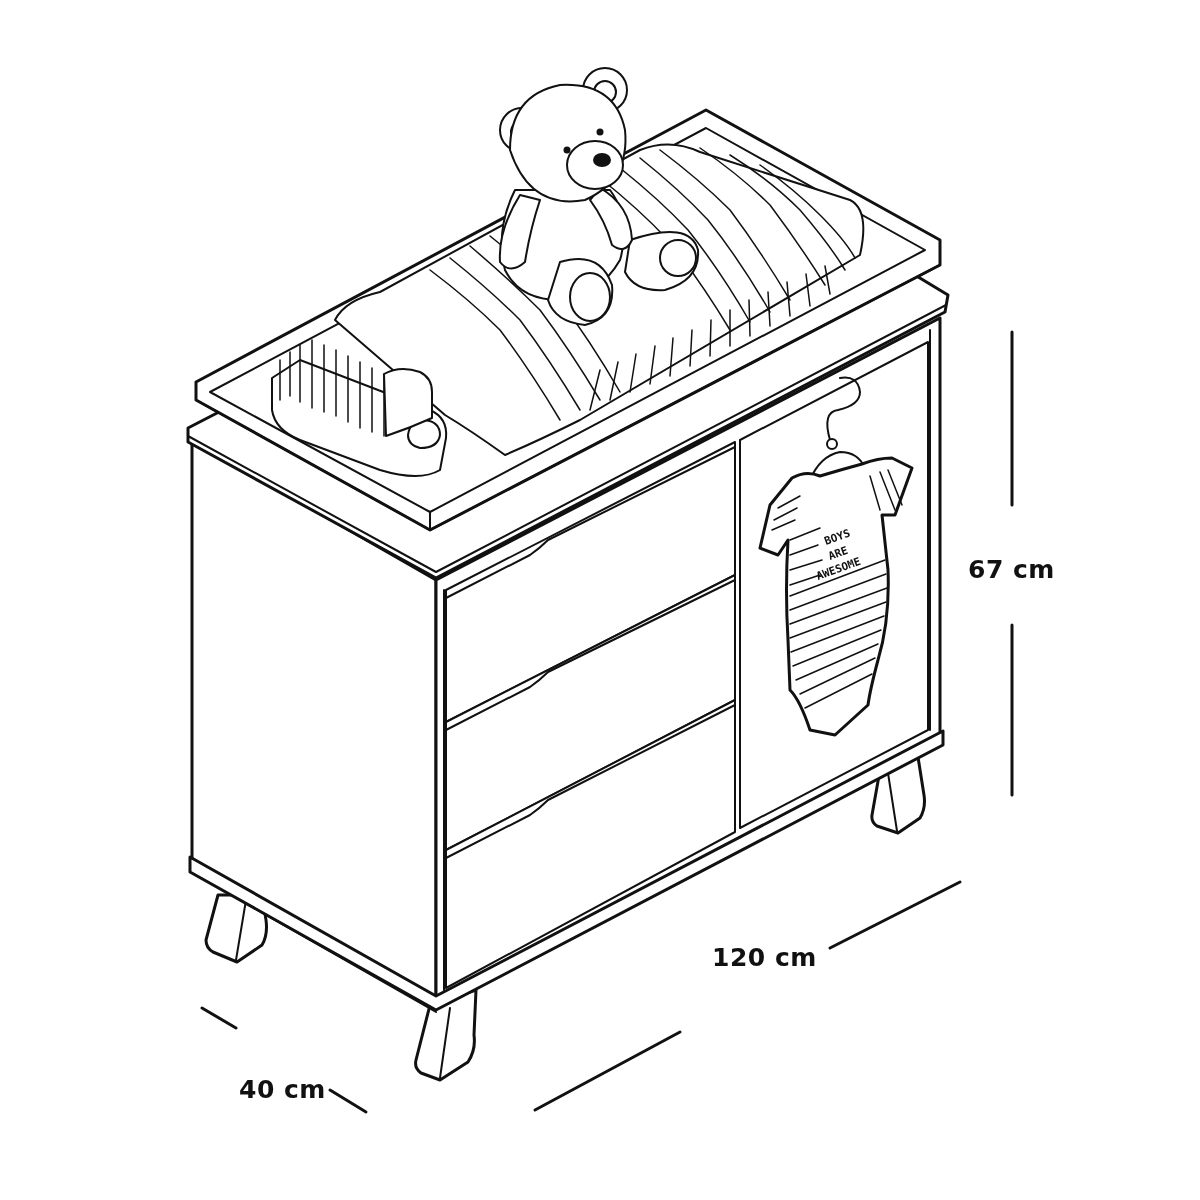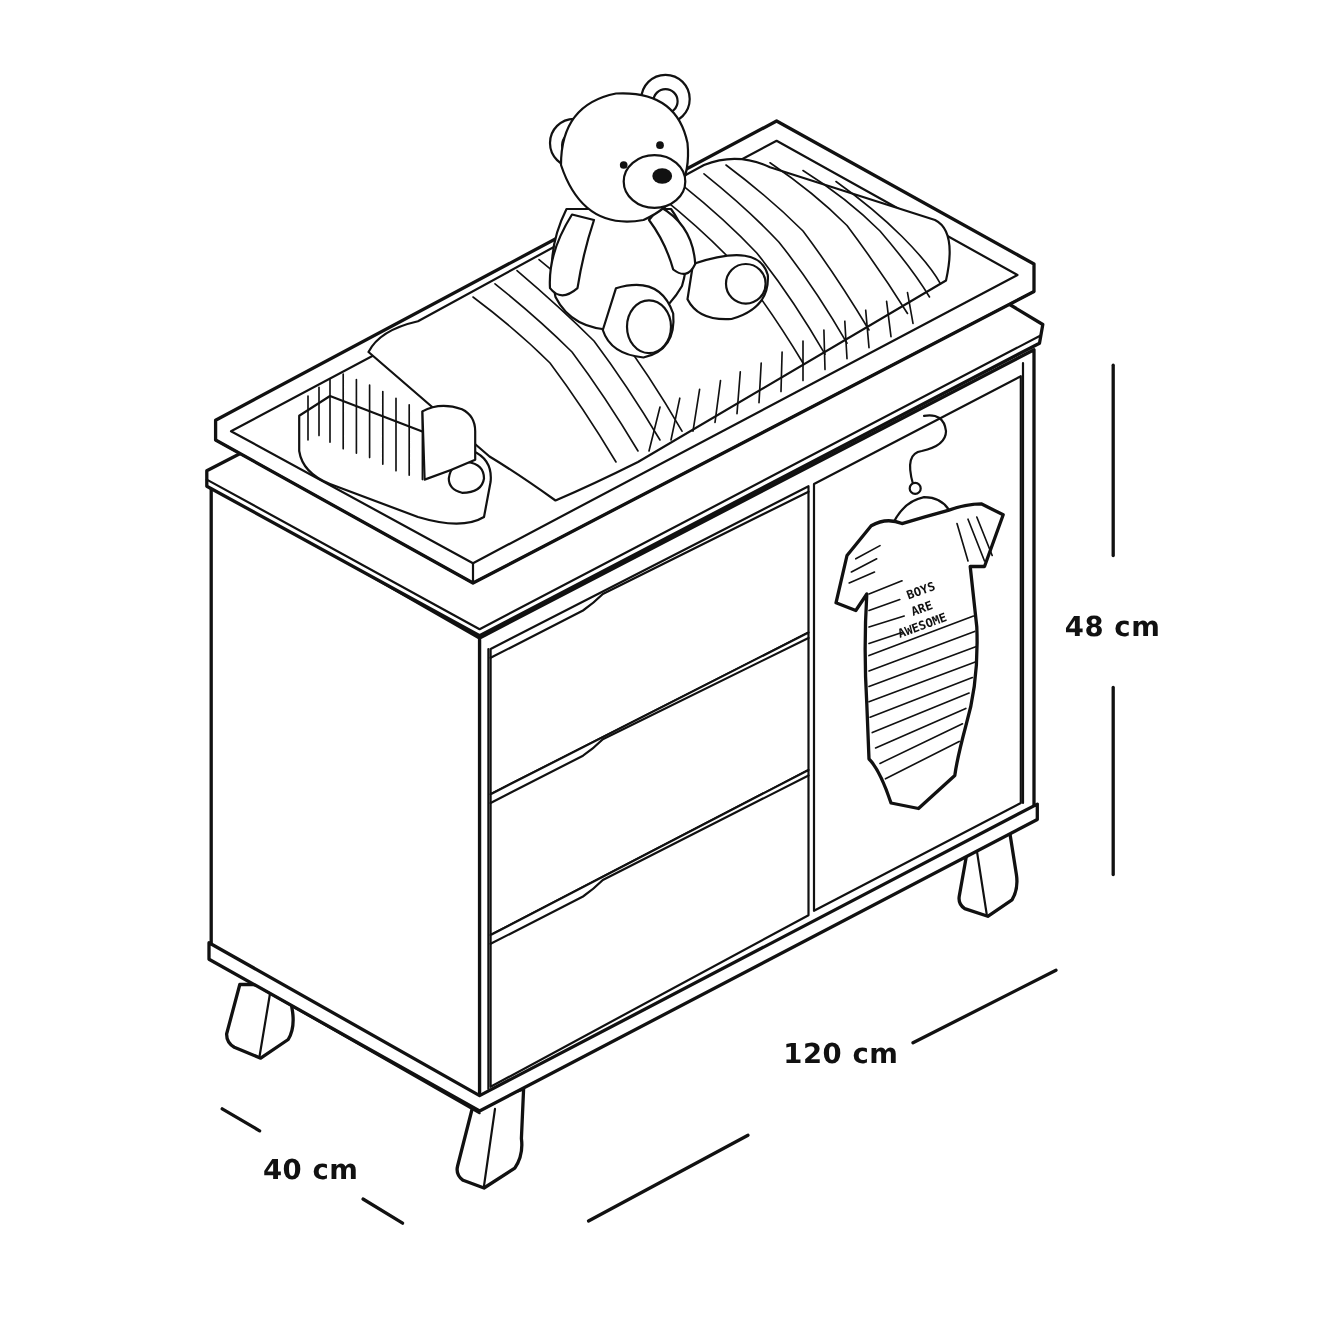--- a/index.html
+++ b/index.html
@@ -145,15 +145,15 @@
     <line class="dim" x1="1012" y1="625" x2="1012" y2="795"></line>
 
     <line class="dim" x1="830" y1="948" x2="960" y2="882"></line>
     <line class="dim" x1="535" y1="1110" x2="680" y2="1032"></line>
 
     <line class="dim" x1="202" y1="1008" x2="236" y2="1028"></line>
     <line class="dim" x1="330" y1="1090" x2="366" y2="1112"></line>
   </g>
 </svg>
 
-<div class="dimlabel" style="left:968px; top:555px;">48 cm</div>
+<div class="dimlabel" style="left:968px; top:555px;">67 cm</div>
 <div class="dimlabel" style="left:712px; top:943px;">120 cm</div>
-<div class="dimlabel" style="left:239px; top:1049px;">40 cm</div>
+<div class="dimlabel" style="left:239px; top:1075px;">40 cm</div>
 
 </body></html>

